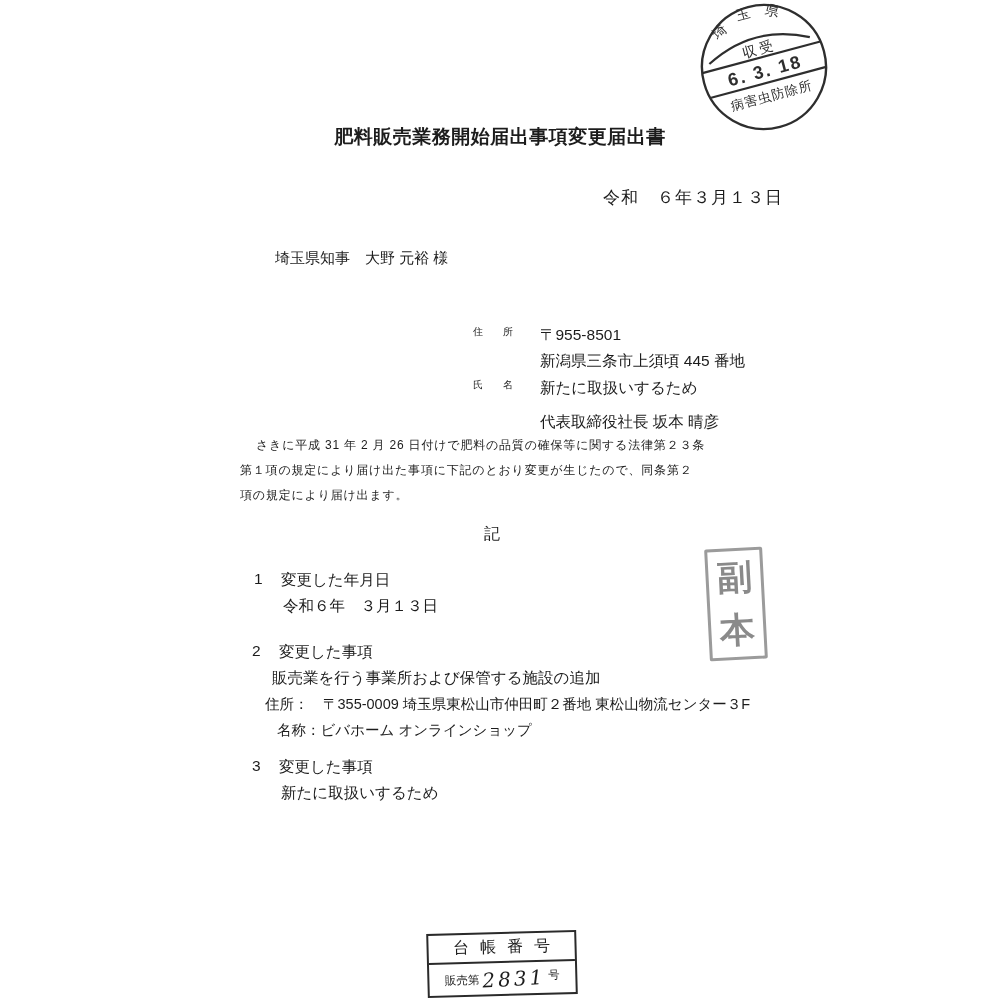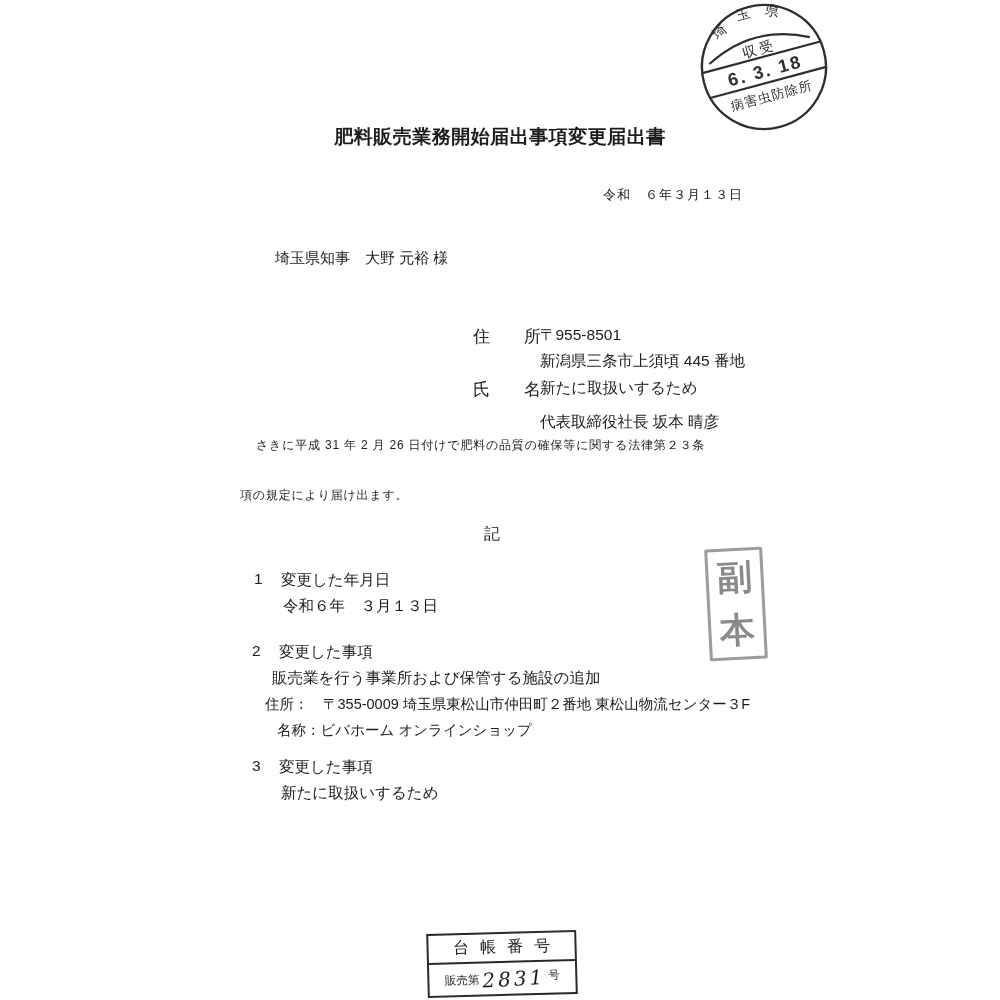--- a/index.html
+++ b/index.html
@@ -2,23 +2,23 @@
 <html><head>
 <meta charset="utf-8">
 <style>
   html,body{margin:0;padding:0;background:#e9e9e9;}
   .page{
     position:relative;width:1000px;height:1000px;background:#ffffff;
     font-family:"Liberation Sans",sans-serif;color:#1c1c1c;overflow:hidden;
   }
   .abs{position:absolute;white-space:nowrap;}
   .doc-title{left:0;top:124px;width:1000px;text-align:center;font-size:19px;font-weight:bold;letter-spacing:.5px;}
-  .date-line{left:603px;top:186px;font-size:13px;letter-spacing:1px;}
+  .date-line{left:603px;top:186px;font-size:17px;letter-spacing:1px;}
   .addressee{left:275px;top:249px;font-size:15px;}
-  .snd-label{font-size:17px;}
+  .snd-label{font-size:10px;}
   .snd-val{font-size:15.5px;}
   .body-line{font-size:12px;letter-spacing:.8px;}
   .rec-marker{left:484px;top:524px;font-size:16px;}
   .item-no{font-size:15.5px;}
   .item-heading{font-size:15.5px;}
   .item-line{font-size:15.5px;}
   .item-line-sm{font-size:14.5px;}
 
   
   .receipt-stamp{left:689px;top:-8px;width:150px;height:150px;}
@@ -83,20 +83,21 @@
   <div class="abs addressee">埼玉県知事　大野 元裕 様</div>
 
   <div class="abs snd-label" style="left:473px;top:325px;">住　　所</div>
   <div class="abs snd-val" style="left:540px;top:325px;">〒955-8501</div>
   <div class="abs snd-val" style="left:540px;top:351px;">新潟県三条市上須頃 445 番地</div>
   <div class="abs snd-label" style="left:473px;top:378px;">氏　　名</div>
   <div class="abs snd-val" style="left:540px;top:378px;">新たに取扱いするため</div>
   <div class="abs snd-val" style="left:540px;top:404px;margin-top:8px;">代表取締役社長 坂本 晴彦</div>
 
   <div class="abs body-line" style="left:256px;top:437px;">さきに平成 31 年 2 月 26 日付けで肥料の品質の確保等に関する法律第２３条</div>
+  <div class="abs body-line" style="left:240px;top:462px;">第１項の規定により届け出た事項に下記のとおり変更が生じたので、同条第２</div>
   <div class="abs body-line" style="left:240px;top:487px;">項の規定により届け出ます。</div>
 
   <div class="abs rec-marker">記</div>
 
   <div class="abs item-no" style="left:254px;top:570px;">1</div>
   <div class="abs item-heading" style="left:281px;top:570px;">変更した年月日</div>
   <div class="abs item-line" style="left:283px;top:596px;">令和６年　３月１３日</div>
 
   <div class="abs item-no" style="left:252px;top:642px;">2</div>
   <div class="abs item-heading" style="left:279px;top:642px;">変更した事項</div>

